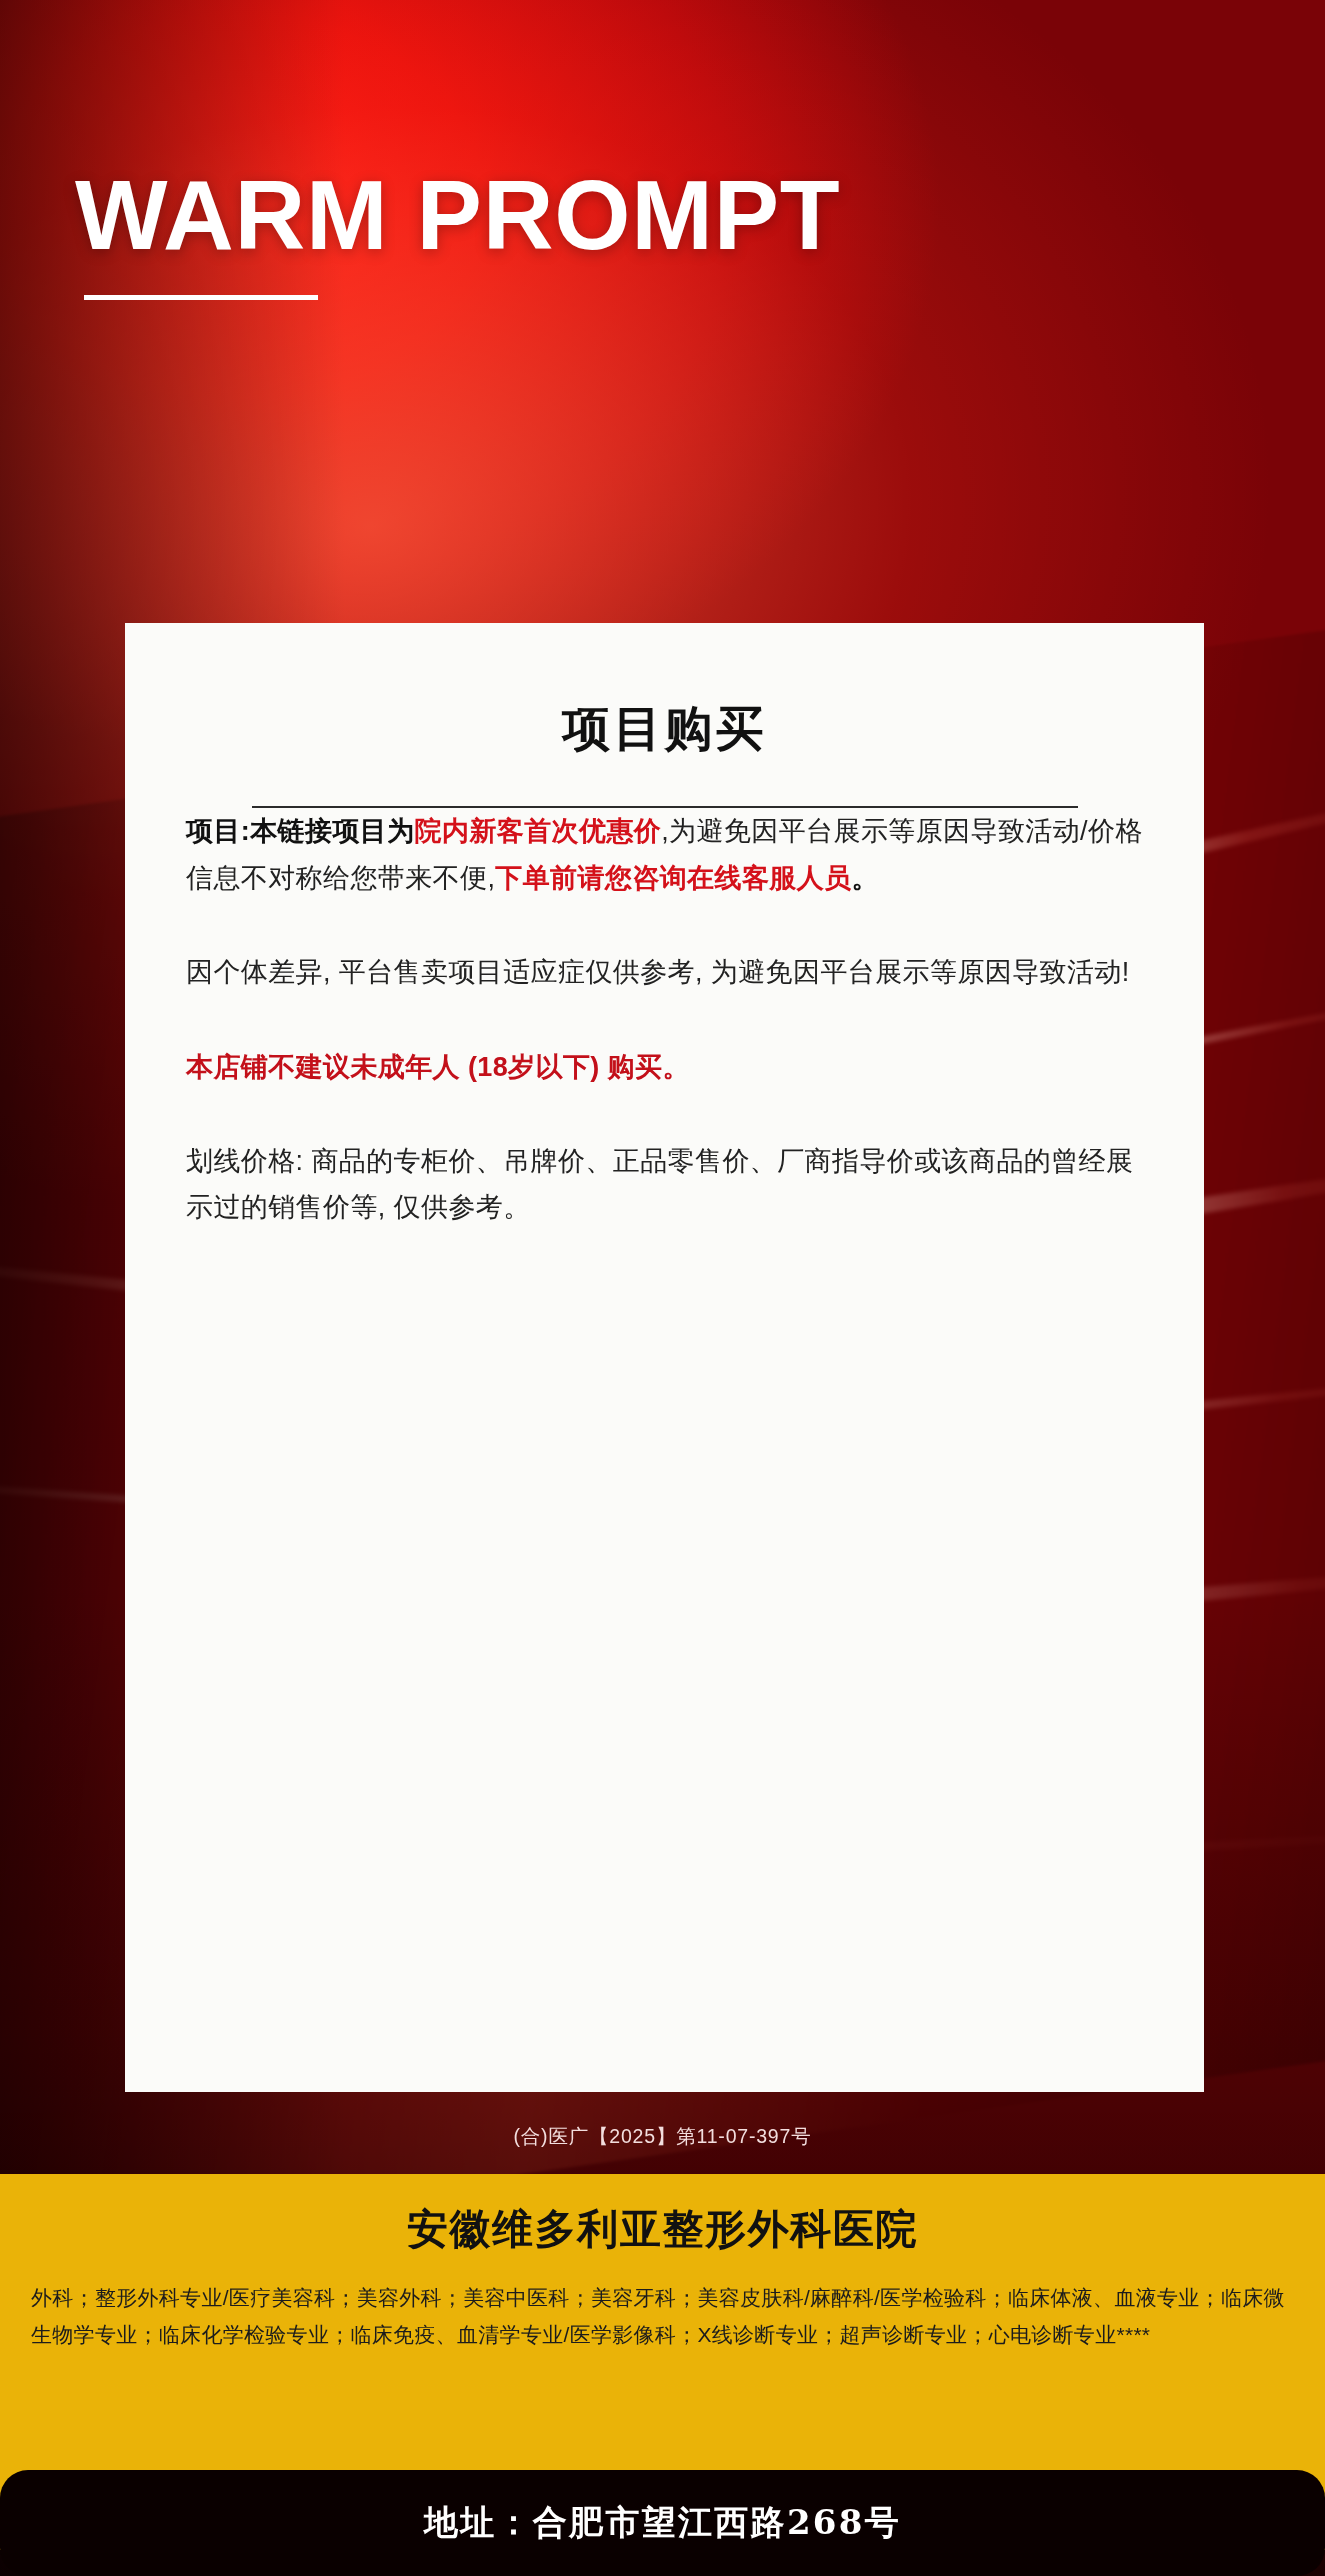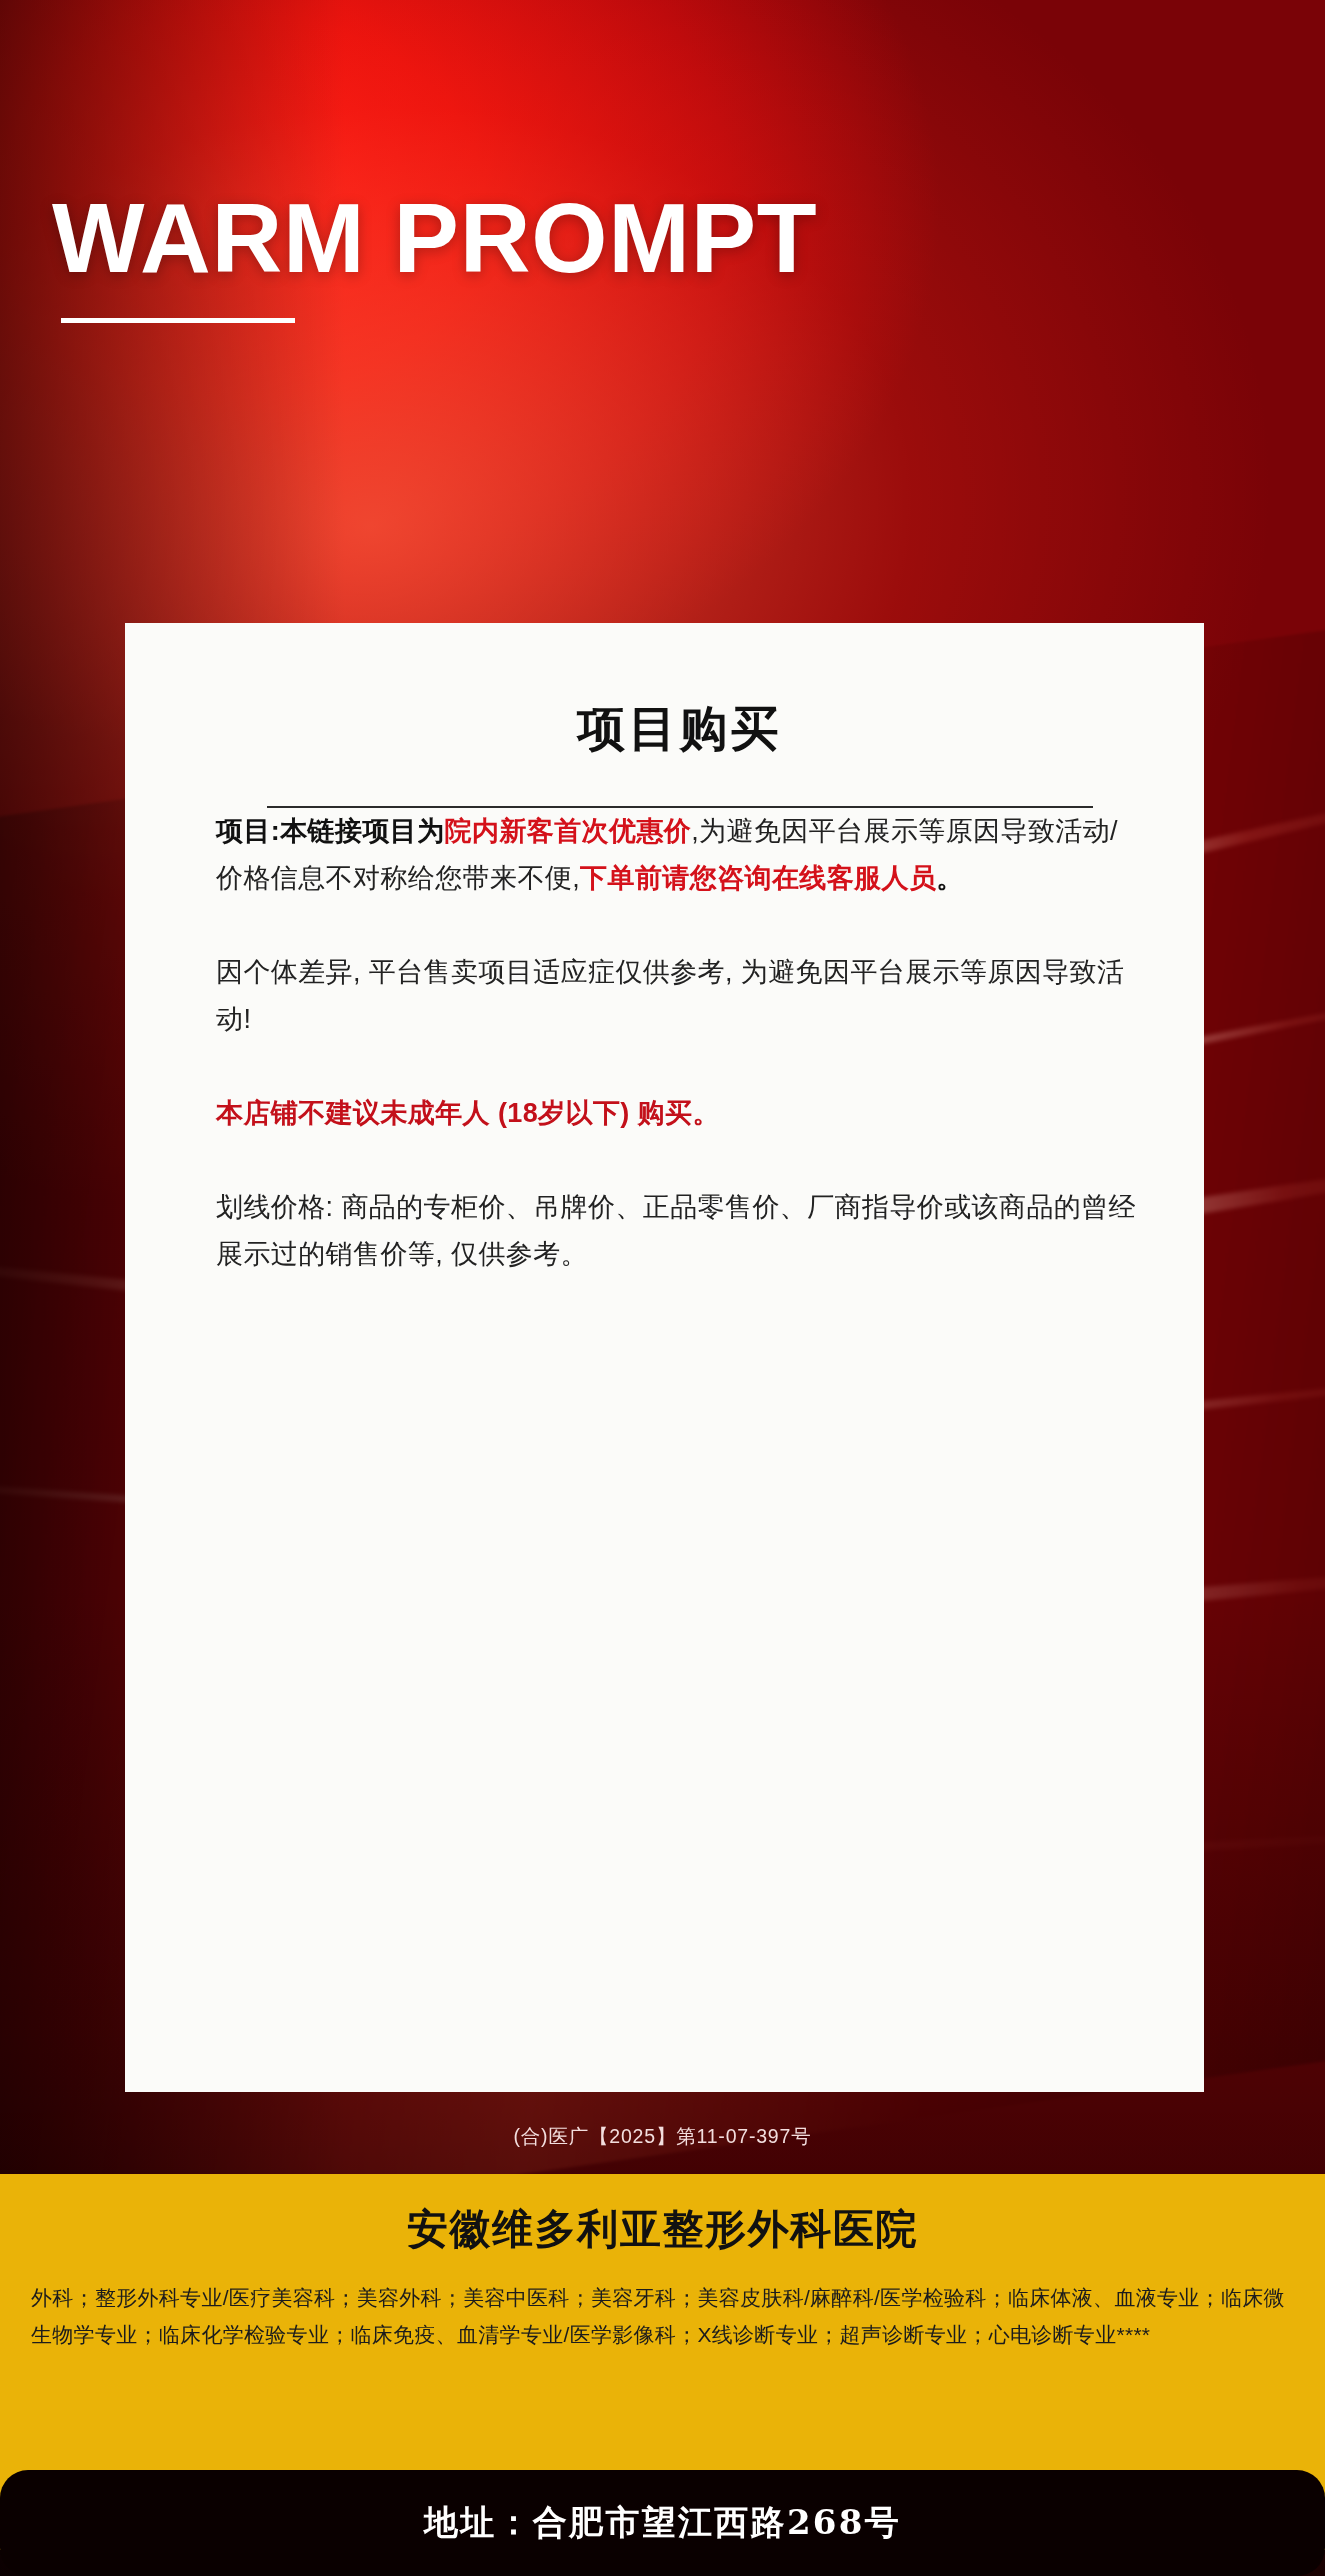--- a/index.html
+++ b/index.html
@@ -70,23 +70,22 @@
     left: 0; top: 0; bottom: 0;
     width: 26%;
     background: linear-gradient(90deg, rgba(0,0,0,0.55) 0%, rgba(0,0,0,0) 100%);
   }
 
   
   .header {
     position: absolute;
     left: 0; right: 0;
     top: 164px;
-    padding-left: 52px;
+    padding-left: 75px;
     box-sizing: border-box;
-    margin-top: 23px;
   }
   .title-en {
     font-size: 98px;
     font-weight: bold;
     color: #ffffff;
     letter-spacing: 0.8px;
     line-height: 1.05;
     margin: 0;
     text-shadow: 0 3.1px 14px rgba(0,0,0,0.28);
   }
@@ -107,21 +106,21 @@
 
   
   .card {
     position: absolute;
     left: 125px;
     top: 623px;
     width: 1079px;
     height: 1469px;
     background: #fbfbf9;
     box-sizing: border-box;
-    padding: 74px 61px 47px 91px;
+    padding: 74px 61px 47px 61px;
   }
   .card-title {
     text-align: center;
     font-size: 48px;
     font-weight: bold;
     color: #111111;
     letter-spacing: 3.1px;
     margin: 0;
   }
   .card-rule {

